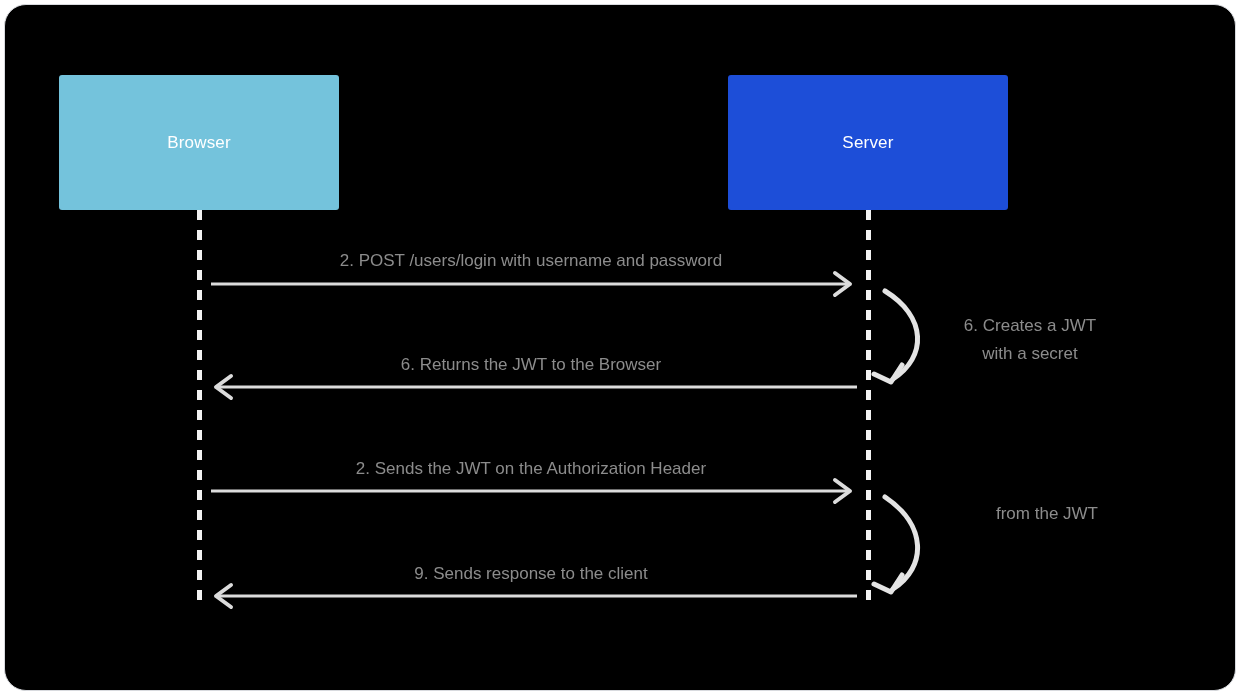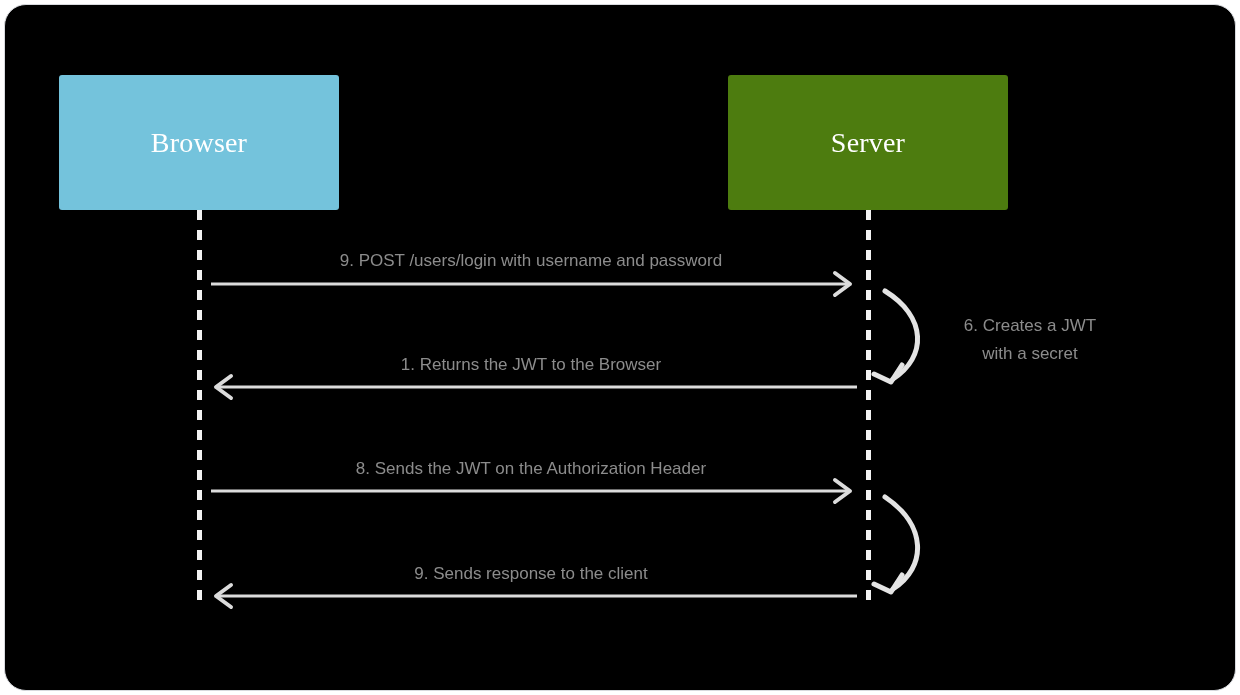--- a/index.html
+++ b/index.html
@@ -30,24 +30,23 @@
   .actor-box {
     position: absolute;
     border-radius: 3px;
     display: flex;
     align-items: center;
     justify-content: center;
     box-sizing: border-box;
   }
   .actor-label {
     color: #ffffff;
-    font-size: 28px;
+    font-size: 17px;
     font-weight: 400;
     letter-spacing: 0.2px;
-    font-family: Liberation Serif, serif;
   }
 
   #browser-box {
     left: 54px;
     top: 70px;
     width: 280px;
     height: 135px;
   }
   #server-box {
     left: 723px;
@@ -118,21 +117,21 @@
 </style>
 </head>
 <body>
 
 <div id="canvas">
 
   <div id="browser-box" class="actor-box" style="background:#74c3dc">
     <span class="actor-label">Browser</span>
   </div>
 
-  <div id="server-box" class="actor-box" style="background:#4d7c0f">
+  <div id="server-box" class="actor-box" style="background:#1d4ed8">
     <span class="actor-label">Server</span>
   </div>
 
   <div id="lifeline-browser" class="lifeline"></div>
   <div id="lifeline-server" class="lifeline"></div>
 
   <svg class="overlay" viewBox="0 0 1232 687" xmlns="http://www.w3.org/2000/svg">
 
     <g>
       <line class="arrow-line" x1="206" y1="279" x2="843" y2="279"></line>
@@ -158,29 +157,30 @@
       <path class="loop-curve" d="M 880,492 C 922,520 922,562 888,584"></path>
       <polyline class="arrow-head" points="897,570 886,587 869,579" style="stroke:#e4e4e4;stroke-width:5"></polyline>
     </g>
 
     <g>
       <line class="arrow-line" x1="213" y1="591" x2="852" y2="591"></line>
       <polyline class="arrow-head" points="226,580 211,591 226,602"></polyline>
     </g>
   </svg>
 
-  <div class="msg-label" style="left:206px; top:245px; width:640px;">9. POST /users/login with username and password</div>
+  <div class="msg-label" style="left:206px; top:245px; width:640px;">2. POST /users/login with username and password</div>
 
   <div class="note-label" style="left:925px; top:307px; width:200px;">
     <div>6. Creates a JWT</div>
     <div>with a secret</div>
   </div>
 
-  <div class="msg-label" style="left:206px; top:349px; width:640px;">1. Returns the JWT to the Browser</div>
+  <div class="msg-label" style="left:206px; top:349px; width:640px;">6. Returns the JWT to the Browser</div>
 
-  <div class="msg-label" style="left:206px; top:453px; width:640px;">8. Sends the JWT on the Authorization Header</div>
+  <div class="msg-label" style="left:206px; top:453px; width:640px;">2. Sends the JWT on the Authorization Header</div>
 
   <div class="note-label" style="left:922px; top:495px; width:240px;">
+    <div>from the JWT</div>
   </div>
 
   <div class="msg-label" style="left:206px; top:558px; width:640px;">9. Sends response to the client</div>
 
 </div>
 
 </body></html>

